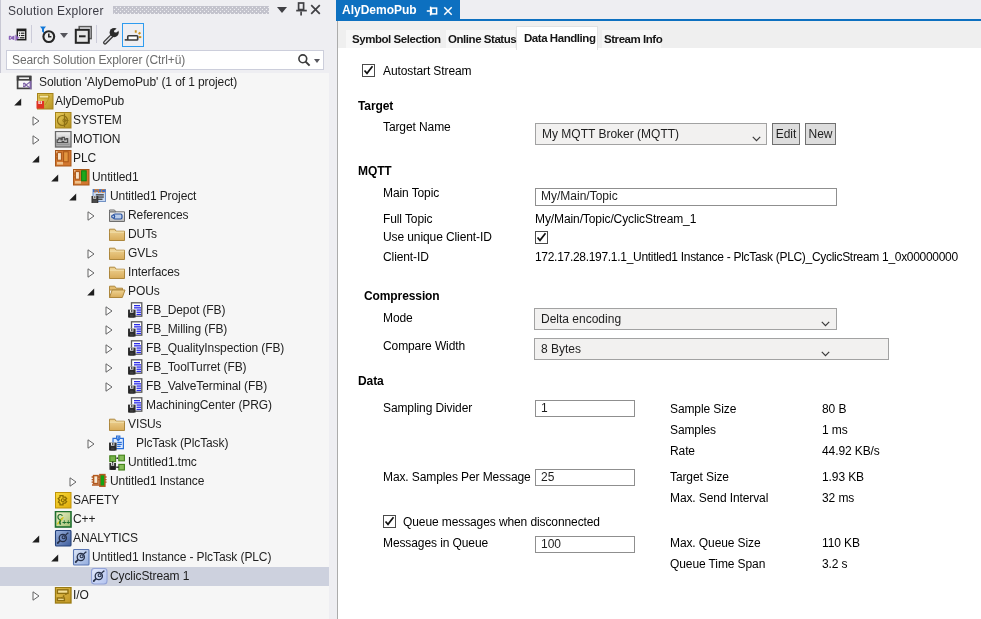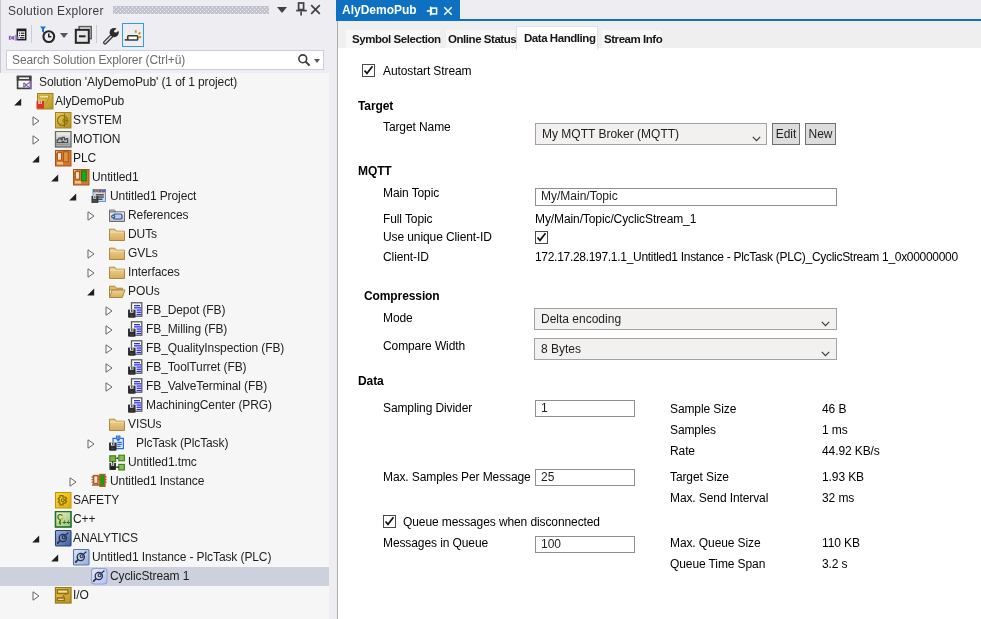--- a/index.html
+++ b/index.html
@@ -601,30 +601,30 @@
 <div class="lbl" style="left:383px;top:250px">Client-ID</div>
 <div class="lbl" style="left:535px;top:250px;letter-spacing:-0.3px">172.17.28.197.1.1_Untitled1 Instance - PlcTask (PLC)_CyclicStream 1_0x00000000</div>
 
 <div class="lbl hd" style="left:364px;top:289px">Compression</div>
 <div class="lbl" style="left:383px;top:311px">Mode</div>
 <div class="cmb" style="left:534px;top:308px;width:303px">Delta encoding</div>
 <div style="position:absolute;left:821px;top:316px"><svg width="9" height="6" viewBox="0 0 9 6">
 <path d="M0.8 0.8 L4.5 4.6 L8.2 0.8" fill="none" stroke="#3a3a3a" stroke-width="1.2"></path>
 </svg></div>
 <div class="lbl" style="left:383px;top:339px">Compare Width</div>
-<div class="cmb" style="left:534px;top:338px;width:303px">8 Bytes</div>
+<div class="cmb" style="left:534px;top:338px;width:355px">8 Bytes</div>
 <div style="position:absolute;left:821px;top:346px"><svg width="9" height="6" viewBox="0 0 9 6">
 <path d="M0.8 0.8 L4.5 4.6 L8.2 0.8" fill="none" stroke="#3a3a3a" stroke-width="1.2"></path>
 </svg></div>
 
 <div class="lbl hd" style="left:358px;top:374px">Data</div>
 <div class="lbl" style="left:383px;top:401px">Sampling Divider</div>
 <div class="inp" style="left:535px;top:400px;width:100px;height:17px">1</div>
 <div class="stat" style="left:670px;top:402px">Sample Size</div>
-<div class="stat" style="left:822px;top:402px">46 B</div>
+<div class="stat" style="left:822px;top:402px">80 B</div>
 <div class="stat" style="left:670px;top:423px">Samples</div>
 <div class="stat" style="left:822px;top:423px">1 ms</div>
 <div class="stat" style="left:670px;top:444px">Rate</div>
 <div class="stat" style="left:822px;top:444px">44.92 KB/s</div>
 
 <div class="lbl" style="left:383px;top:470px">Max. Samples Per Message</div>
 <div class="inp" style="left:535px;top:469px;width:100px;height:17px">25</div>
 <div class="stat" style="left:670px;top:470px">Target Size</div>
 <div class="stat" style="left:822px;top:470px">1.93 KB</div>
 <div class="stat" style="left:670px;top:491px">Max. Send Interval</div>

